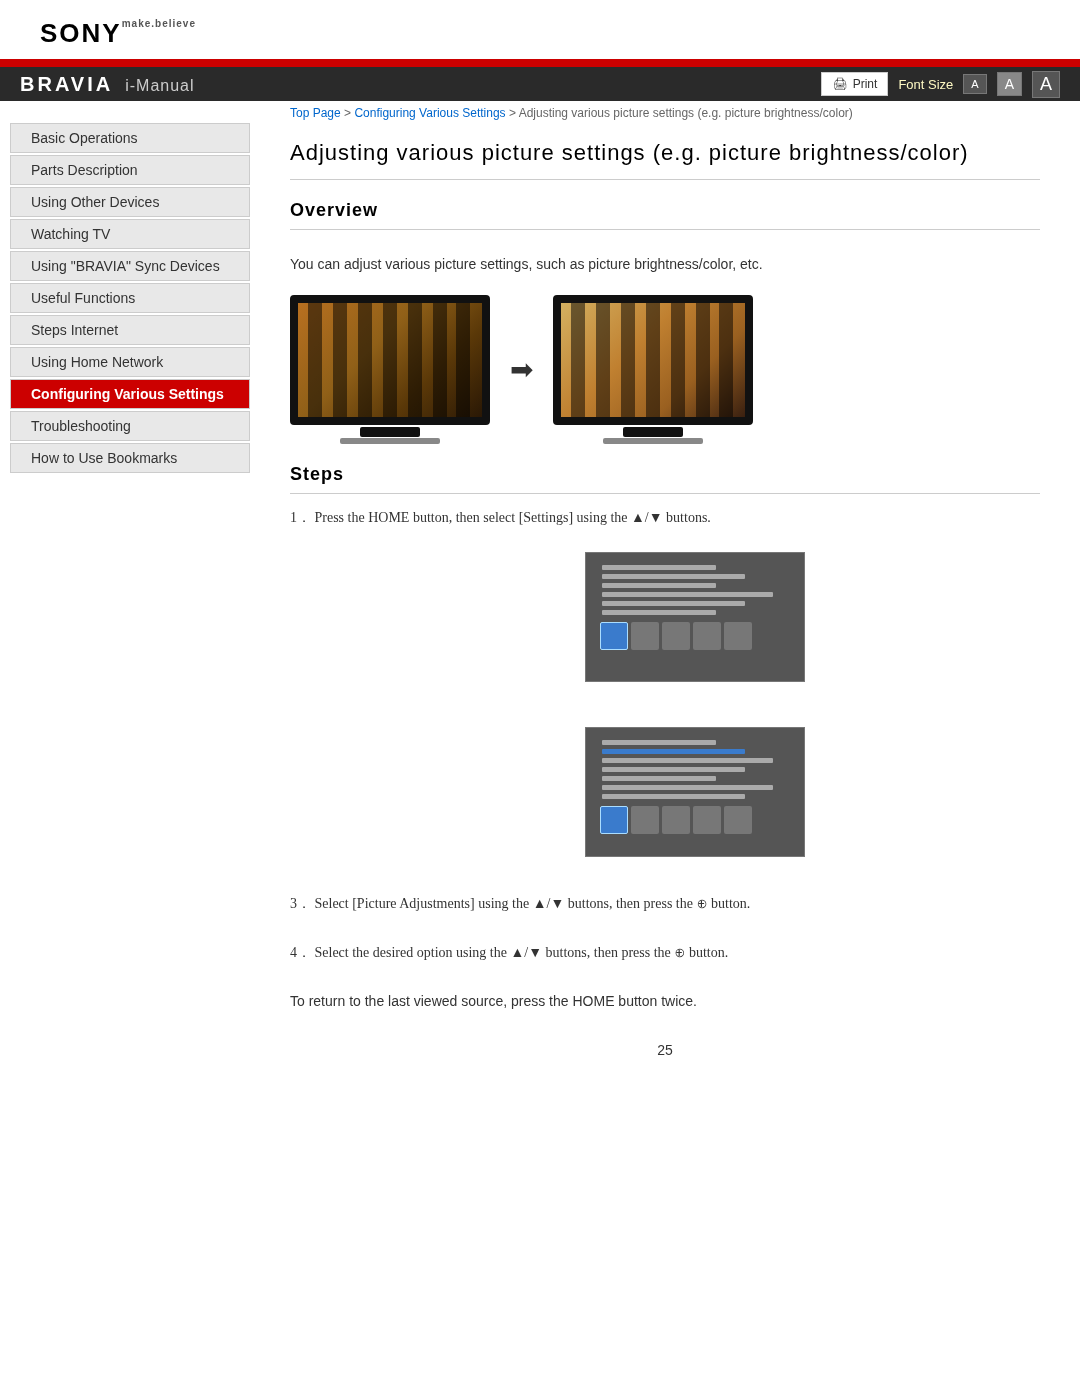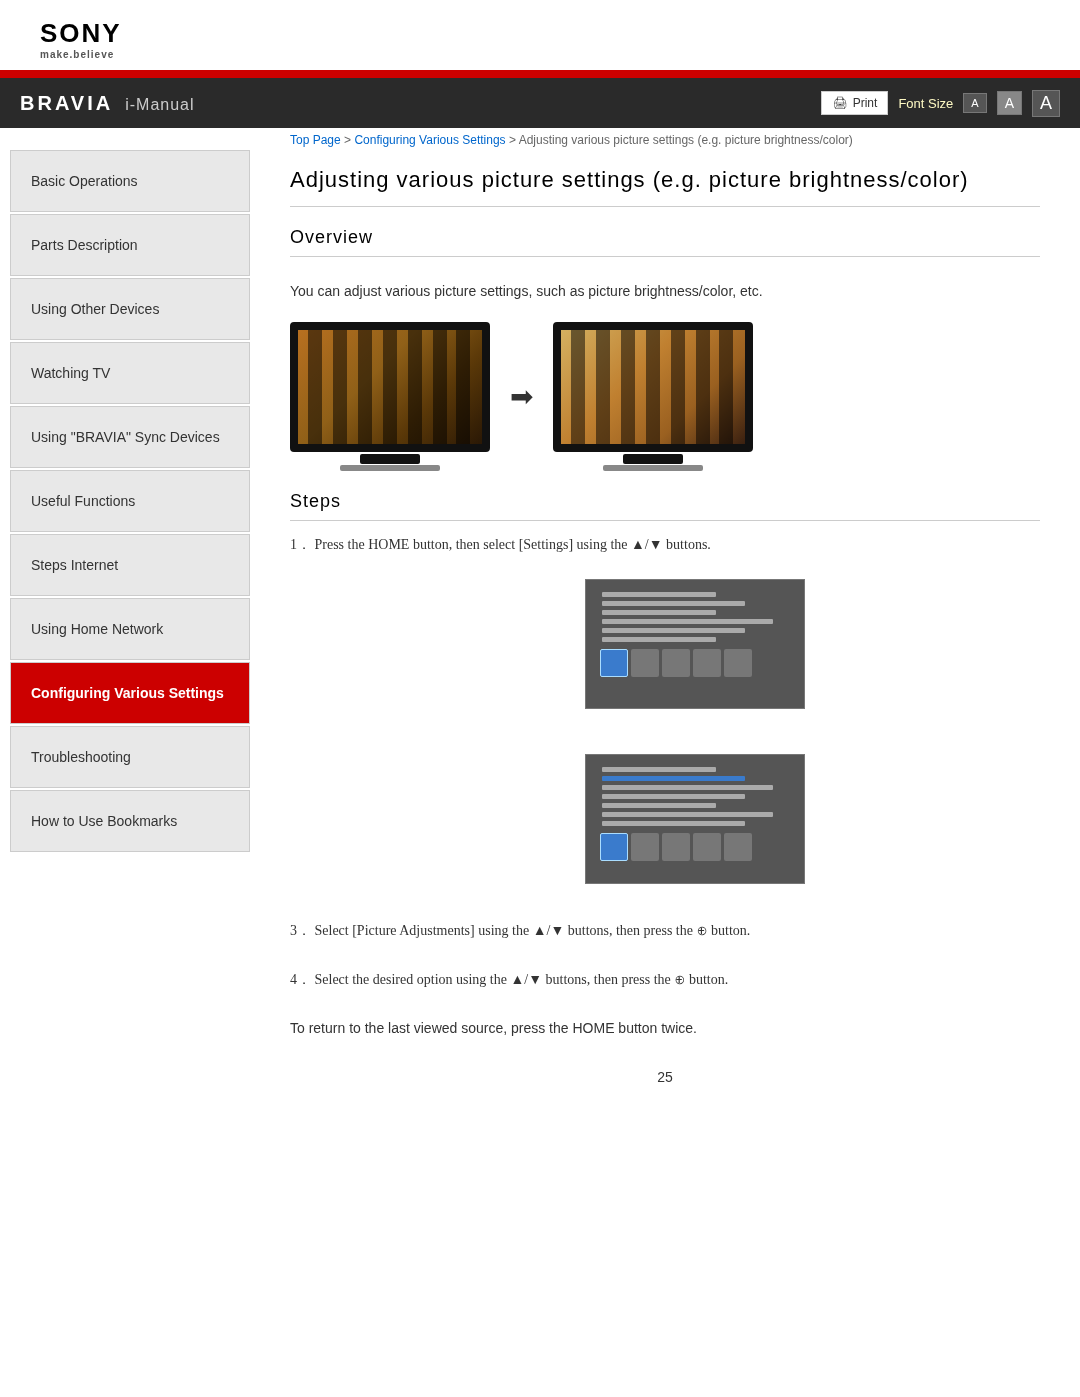--- a/index.html
+++ b/index.html
@@ -12,21 +12,21 @@
       font-size: 15px;
     }
 
     
     .top-bar {
       padding: 18px 40px 10px 40px;
       background: #fff;
     }
     .sony-logo {
       display: flex;
-      flex-direction: column;
+      flex-direction: row;
       align-items: flex-start;
     }
     .sony-logo .sony-text {
       font-size: 26px;
       font-weight: 900;
       letter-spacing: 2px;
       color: #000;
       font-family: 'Arial Black', Arial, sans-serif;
     }
     .sony-logo .tagline {
@@ -43,21 +43,21 @@
       width: 100%;
     }
 
     
     .header-nav {
       background: #2a2a2a;
       display: flex;
       align-items: center;
       justify-content: space-between;
       padding: 0 20px;
-      height: 50px;
+      height: 34px;
     }
     .bravia-title {
       display: flex;
       align-items: baseline;
       gap: 12px;
     }
     .bravia-text {
       color: #fff;
       font-size: 20px;
       font-weight: bold;
@@ -113,21 +113,21 @@
     }
 
     
     .sidebar {
       width: 260px;
       min-width: 260px;
       padding: 20px 0;
       background: #fff;
     }
     .sidebar-item {
-      padding: 22px 20px;
+      padding: 6px 20px;
       font-size: 14px;
       color: #333;
       background: #e8e8e8;
       border: 1px solid #ccc;
       margin: 2px 10px;
       cursor: pointer;
       display: flex;
       align-items: flex-start;
     }
     .sidebar-item.active {
@@ -162,21 +162,21 @@
       letter-spacing: 1px;
       margin-bottom: 15px;
       padding-bottom: 10px;
       border-bottom: 1px solid #ccc;
       line-height: 1.4;
     }
 
     
     .section-heading {
       font-size: 18px;
-      font-weight: normal;
+      font-weight: bold;
       letter-spacing: 1px;
       color: #000;
       margin: 20px 0 12px 0;
       padding-bottom: 8px;
       border-bottom: 1px solid #ccc;
     }
 
     
     .body-text {
       font-size: 14px;

